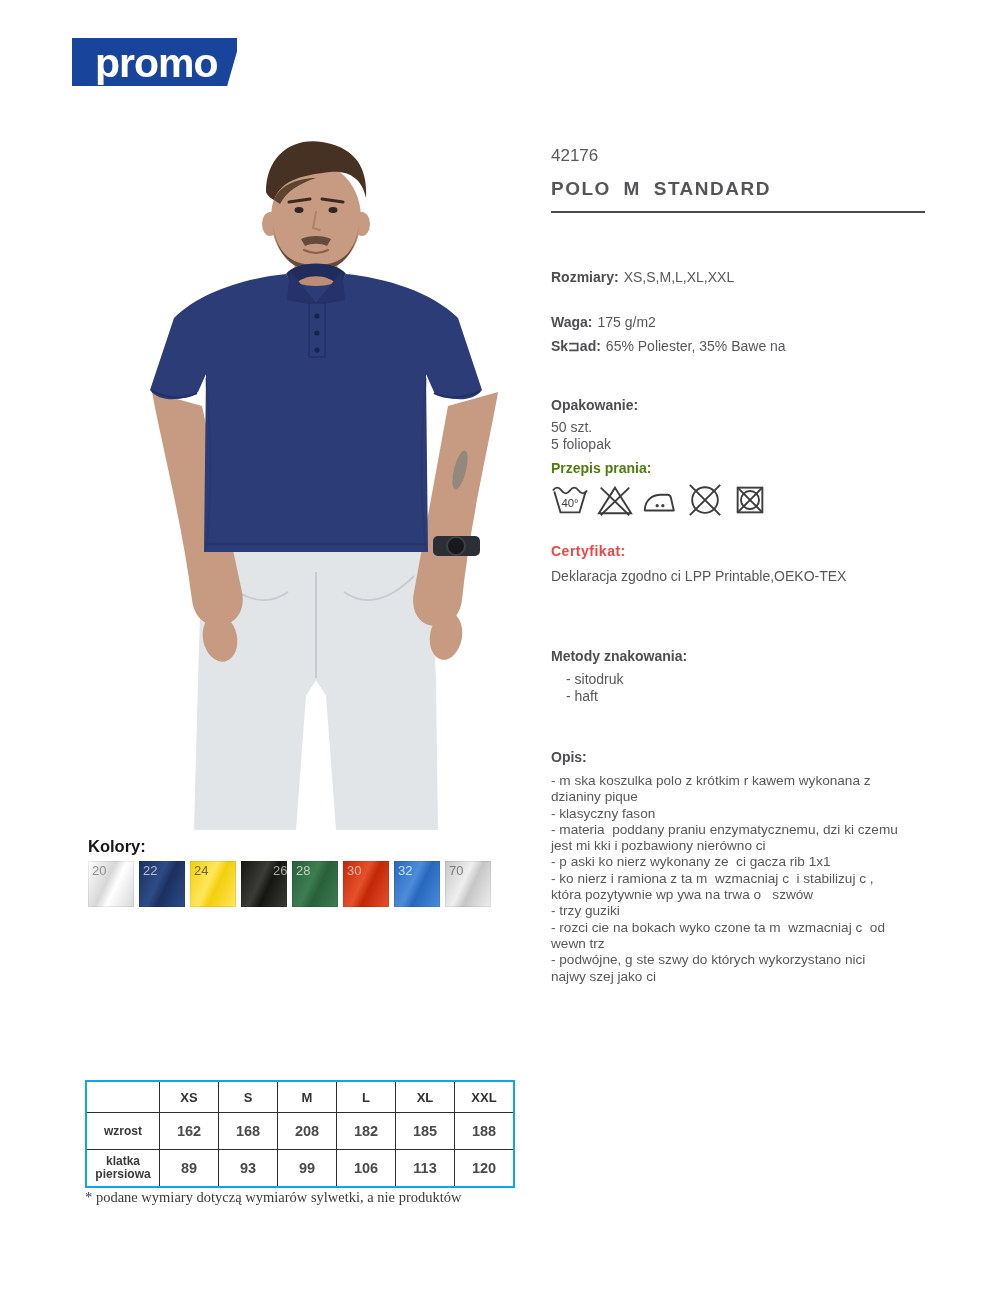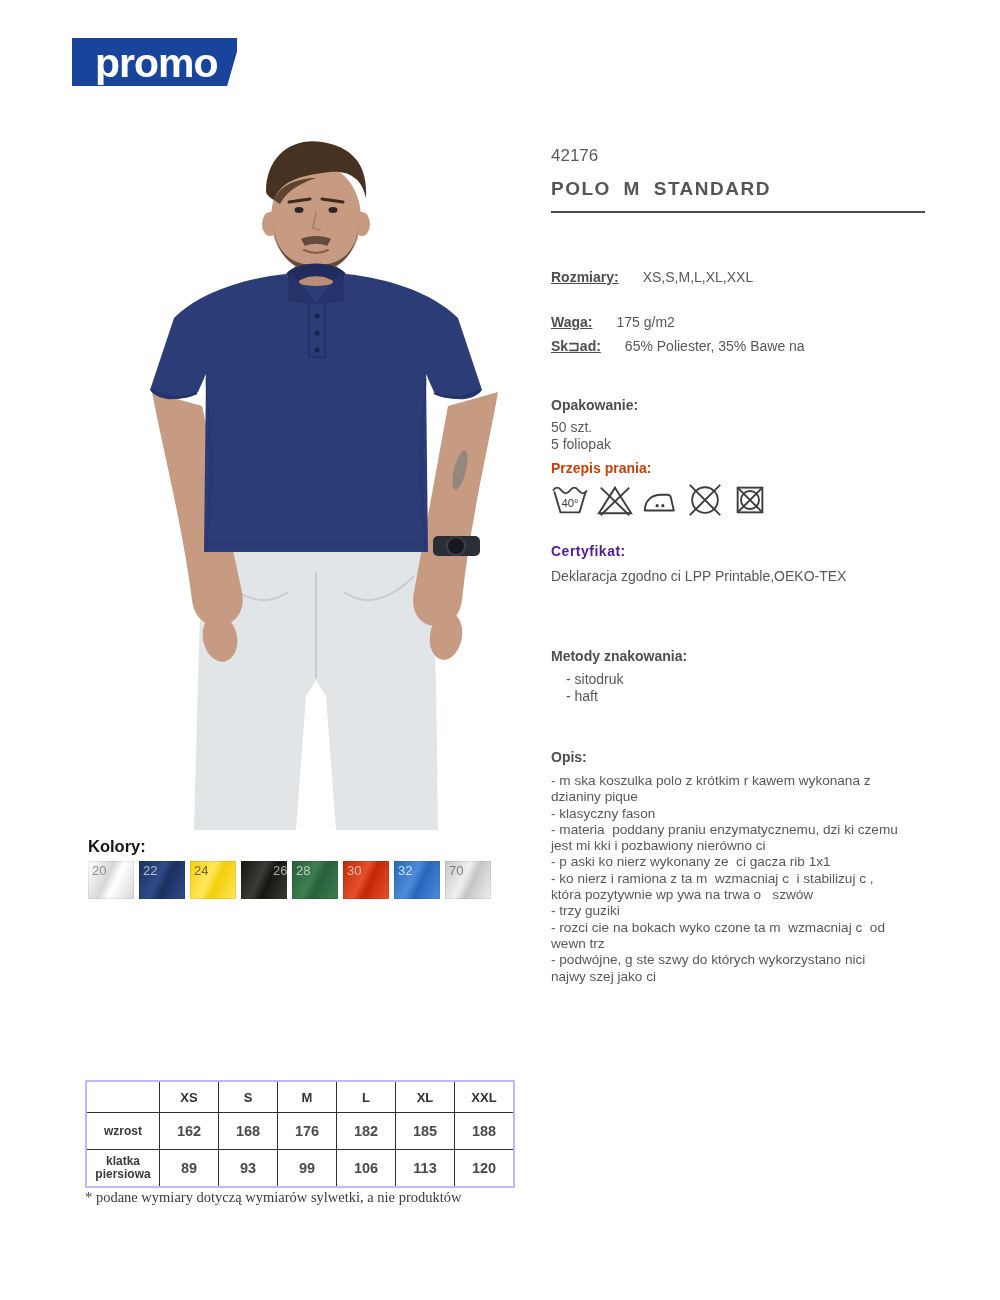--- a/index.html
+++ b/index.html
@@ -13,46 +13,46 @@
   .logo-red{width:140px;height:48px;background:#e32621;color:#fff;font-size:41px;font-weight:bold;
             letter-spacing:-1px;line-height:50px;padding-left:17px;box-sizing:border-box;}
   .logo-slash{position:absolute;left:162px;top:-5px;width:12px;height:58px;background:#fff;
               transform:skewX(-16deg);border-radius:7px;z-index:2;}
 
   
   .rc{position:absolute;left:551px;width:400px;color:#58585a;font-size:14px;}
   .code{top:146px;font-size:17px;color:#5a5a5c;}
   .ptitle{top:178px;font-size:19px;font-weight:bold;color:#555558;letter-spacing:1.5px;word-spacing:6px;}
   .rule{position:absolute;left:551px;top:211px;width:374px;height:2px;background:#4b4b4d;}
-  .lbl{font-weight:bold;color:#4e4e51;margin-right:24px;text-decoration:underline;}
+  .lbl{font-weight:bold;color:#4e4e51;margin-right:5px;}
   .line{white-space:pre-wrap;}
   .rozmiary{top:269px;}
   .waga{top:314px;}
   .sklad{top:338px;}
   .opak-l{top:397px;font-weight:bold;color:#4e4e51;}
   .opak-v{top:419px;line-height:17px;}
-  .przepis{top:460px;font-weight:bold;color:#c2410c;}
+  .przepis{top:460px;font-weight:bold;color:#4d7c0f;}
   .wash{position:absolute;left:551px;top:481px;display:flex;gap:7px;}
   .wash svg{display:block;}
-  .cert-l{top:543px;font-weight:bold;color:#4c1d95;letter-spacing:.5px;}
+  .cert-l{top:543px;font-weight:bold;color:#ef4444;letter-spacing:.5px;}
   .cert-v{top:568px;}
   .met-l{top:648px;font-weight:bold;color:#4e4e51;}
   .met-v{top:671px;line-height:17px;margin-left:15px;}
   .opis-l{top:749px;font-weight:bold;color:#4e4e51;}
   .opis-v{top:773px;line-height:16.3px;font-size:13.6px;}
 
   
   .kolory-l{position:absolute;left:88px;top:837px;font-size:16.5px;font-weight:bold;color:#161616;}
   .swatches{position:absolute;left:88px;top:861px;display:flex;gap:5px;}
-  .swatch{width:46px;height:38px;position:relative;box-shadow:inset 0 0 0 1px rgba(0,0,0,.07);}
+  .swatch{width:46px;height:46px;position:relative;box-shadow:inset 0 0 0 1px rgba(0,0,0,.07);}
   .sw-num{position:absolute;left:4px;top:2px;font-size:13px;}
 
   
   .stable{position:absolute;left:85px;top:1080px;border-collapse:collapse;table-layout:fixed;
-          border:2px solid #c4b5fd;}
+          border:2px solid #0ea5e9;}
   .stable th,.stable td{border:1px solid #2e2e2e;text-align:center;padding:0;}
   .stable .c0{width:72px;}
   .stable .c{width:58px;}
   .stable .hrow th{height:30px;font-size:13px;font-weight:bold;color:#333;}
   .stable .drow{height:37px;}
   .stable .rlabel{font-size:12px;font-weight:bold;color:#3a3a3a;line-height:13px;}
   .stable .val{font-size:14.5px;font-weight:bold;color:#4a4a4a;}
   .footnote{position:absolute;left:85px;top:1189px;font-size:14.5px;color:#3b3b3b;font-family:Liberation Serif, serif;}
 
   .abs{position:absolute;}
@@ -226,21 +226,21 @@
       <th class="c">S</th>
       <th class="c">M</th>
       <th class="c">L</th>
       <th class="c">XL</th>
       <th class="c">XXL</th>
     </tr>
     <tr class="drow">
       <td class="rlabel">wzrost</td>
       <td class="val">162</td>
       <td class="val">168</td>
-      <td class="val">176</td>
+      <td class="val">208</td>
       <td class="val">182</td>
       <td class="val">185</td>
       <td class="val">188</td>
     </tr>
     <tr class="drow">
       <td class="rlabel">klatka piersiowa</td>
       <td class="val">89</td>
       <td class="val">93</td>
       <td class="val">99</td>
       <td class="val">106</td>

